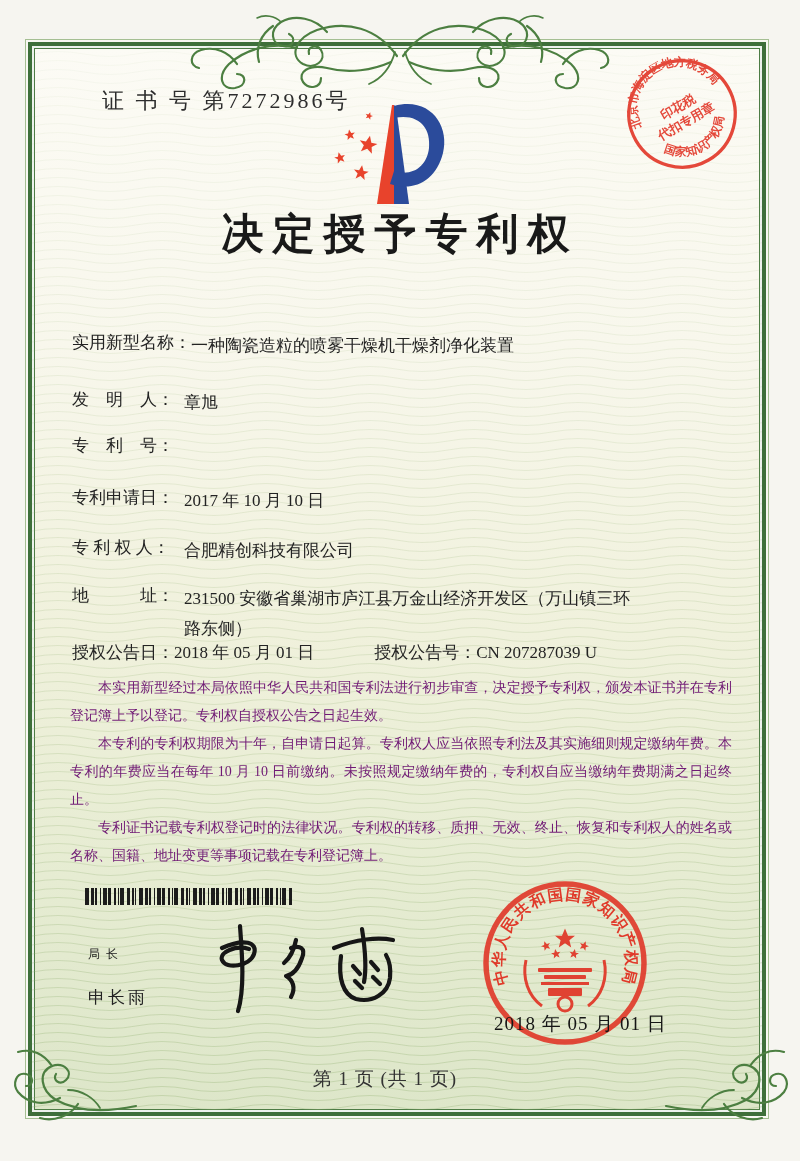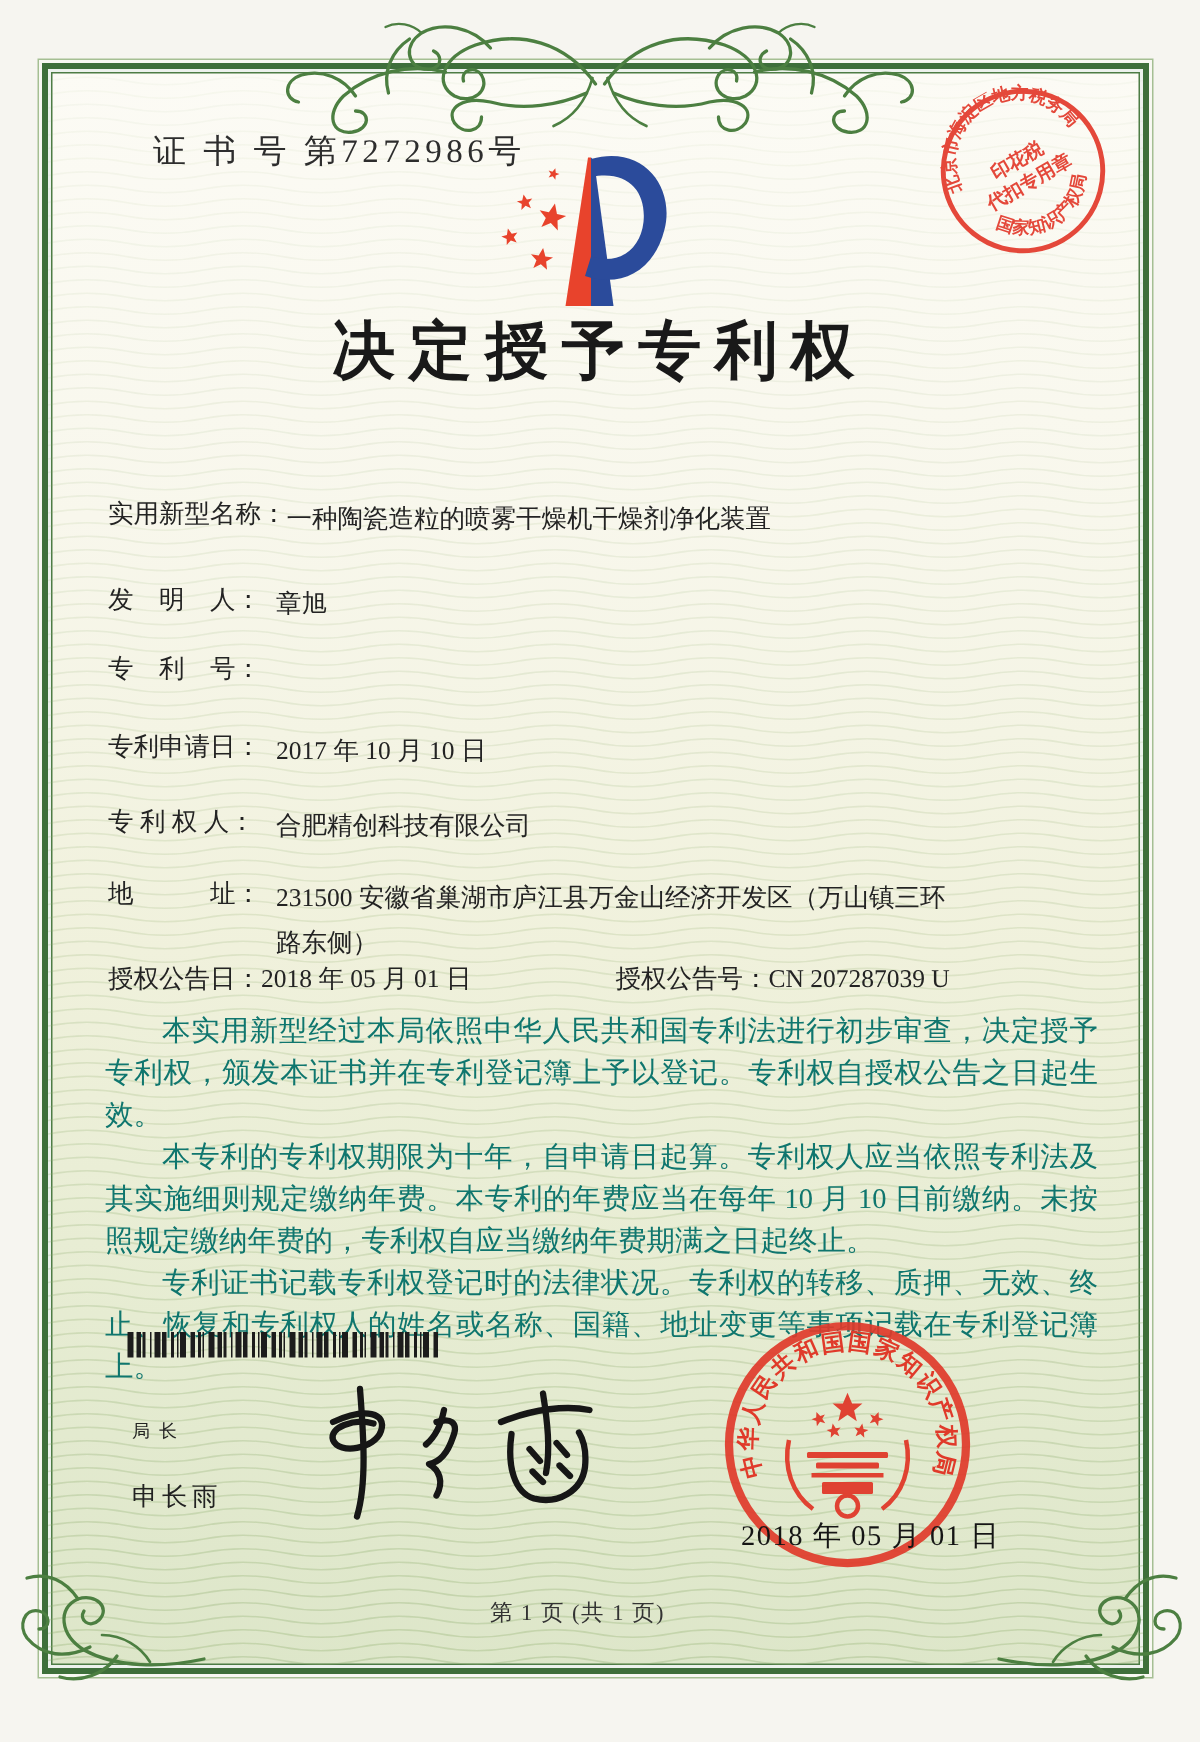--- a/index.html
+++ b/index.html
@@ -14,31 +14,31 @@
   .cert-number{left:72px;top:86px;font-size:22px;letter-spacing:3px;color:#2d2d2d;margin-left:30px;}
   .logo{left:330px;top:92px;}
   .title{left:0;top:206px;width:800px;text-align:center;font-size:42px;font-weight:bold;letter-spacing:9px;color:#191919;}
   .row{left:72px;width:660px;font-size:17px;color:#232323;display:flex;}
   .row .lbl{flex:0 0 112px;white-space:nowrap;font-family:Liberation Serif, serif;}
   .row .val{flex:1;line-height:30px;}
   .r0{top:331px}.r1{top:388px}.r2{top:434px}.r3{top:486px}.r4{top:536px}
   .r5{top:584px}.r5 .val{max-width:462px;}
   .dual{left:72px;top:641px;width:690px;font-size:17px;color:#232323;display:flex;}
   .dual .pair{white-space:nowrap;}
-  .dual .pair.second{margin-left:96px;font-family:Liberation Serif, serif;}
-  .paras{left:70px;top:674px;width:662px;font-size:19px;line-height:28px;color:#0f766e;text-align:justify;}
+  .dual .pair.second{margin-left:60px;font-family:Liberation Serif, serif;}
+  .paras{left:70px;top:674px;width:662px;font-size:14px;line-height:28px;color:#701a75;text-align:justify;}
   .paras p{margin:0;text-indent:2em;}
   .barcode{left:85px;top:888px;width:212px;height:17px;display:flex;align-items:stretch;}
   .barcode i{display:block;background:#1c1c1c;}
   .issuer-title{left:88px;top:946px;font-size:12px;letter-spacing:6px;color:#222;}
   .issuer-name{left:88px;top:986px;font-size:17px;letter-spacing:3px;color:#222;}
   .signature{left:196px;top:918px;}
   .seal{left:478px;top:876px;}
   .seal-date{left:494px;top:1011px;font-size:19px;letter-spacing:1px;color:#151515;white-space:nowrap;z-index:5;}
-  .footer{left:0;top:1066px;width:770px;text-align:center;font-size:15px;color:#333;letter-spacing:1px;}
+  .footer{left:0;top:1066px;width:770px;text-align:center;font-size:19px;color:#333;letter-spacing:1px;}
   .tax-stamp{left:624px;top:56px;transform:rotate(-30deg);}
   .ornament-top{left:177px;top:8px;}
   .corner-bl{left:8px;top:1028px;}
   .corner-br{left:662px;top:1028px;transform:scaleX(-1);}
   svg text{font-family:"Liberation Serif","DejaVu Serif",serif;}
 </style>
 </head>
 <body>
 
 <div class="paper">

